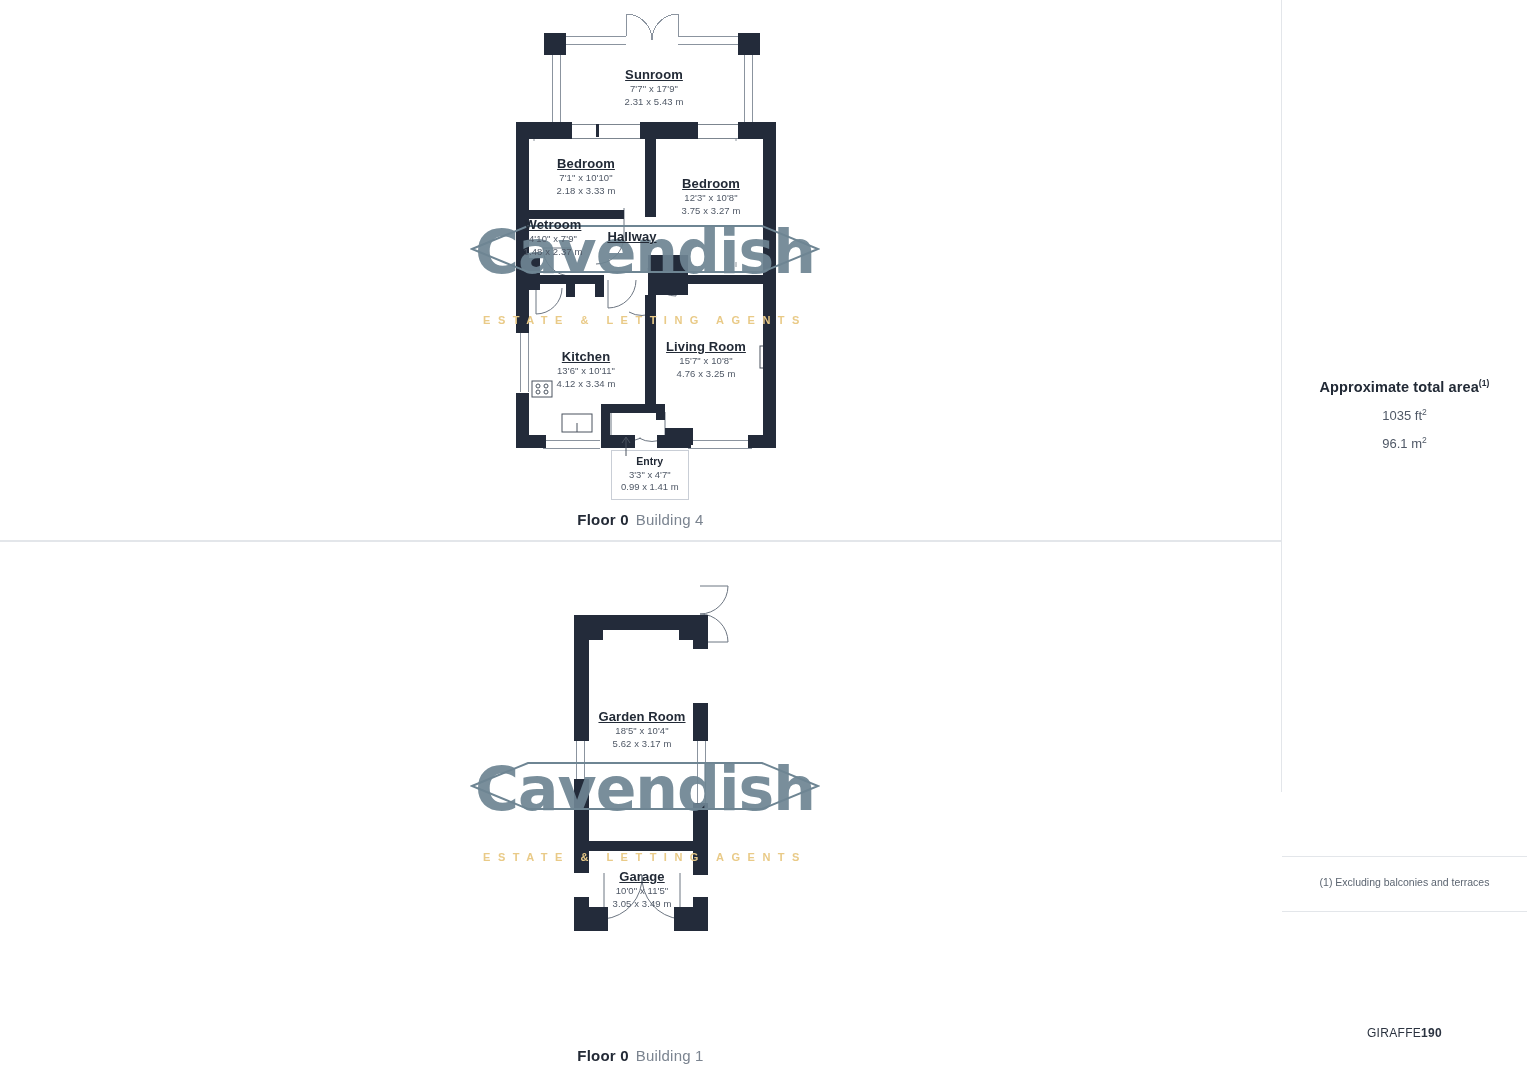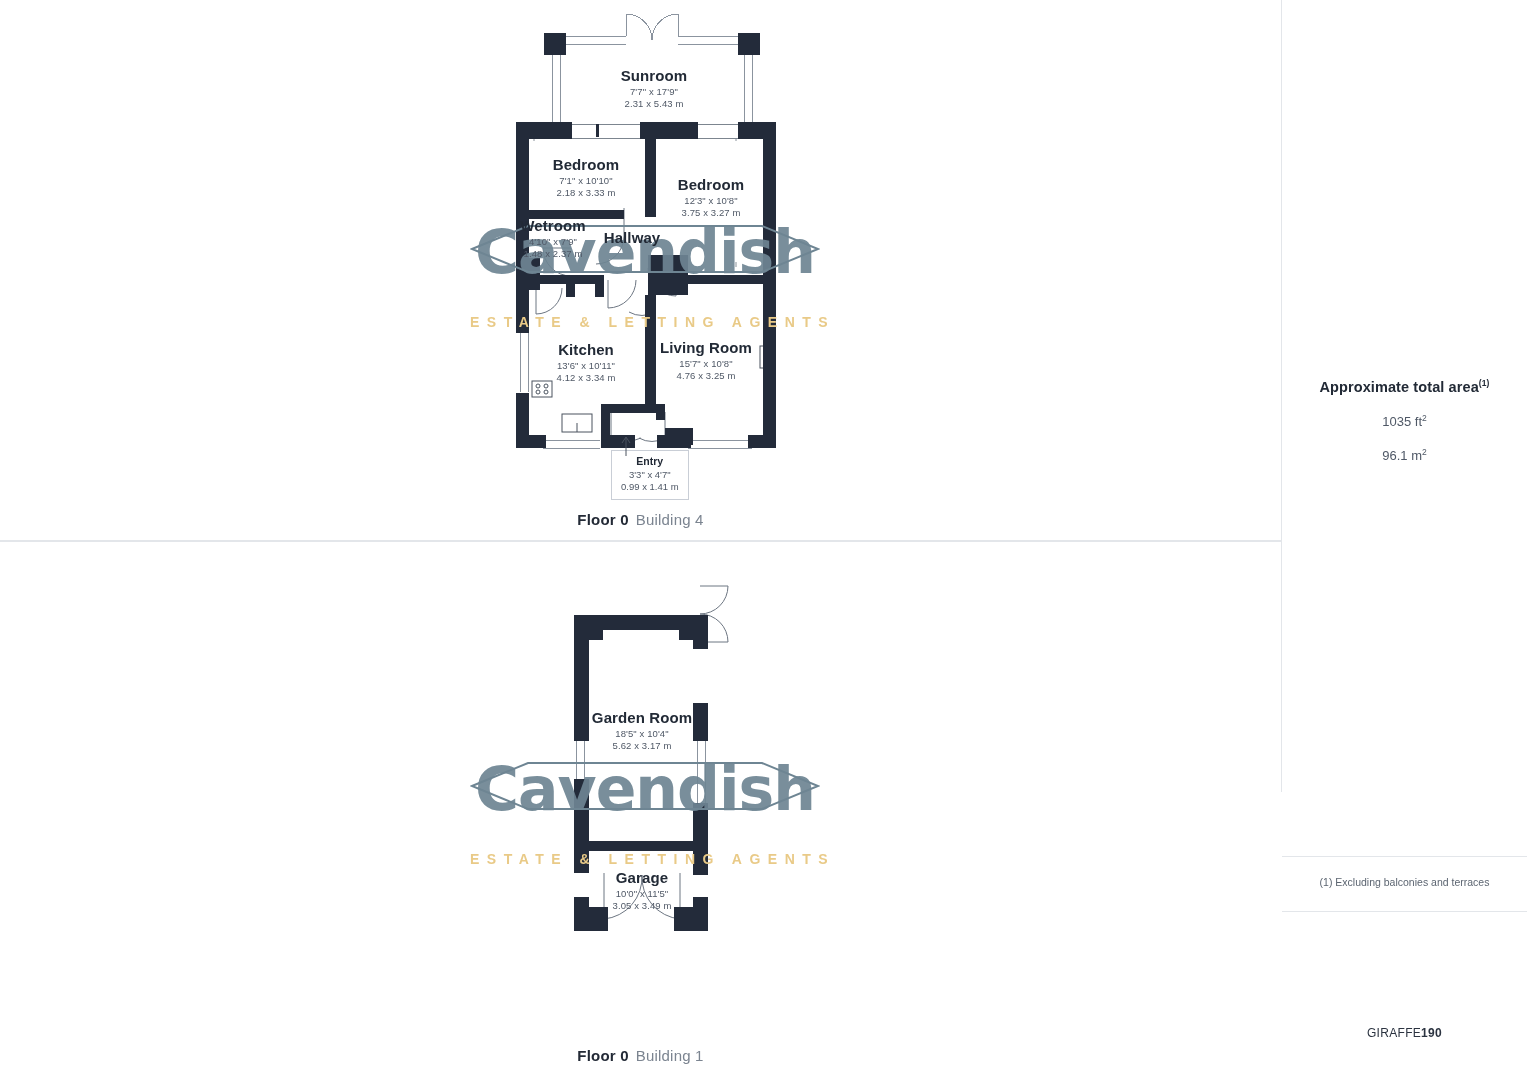--- a/index.html
+++ b/index.html
@@ -21,54 +21,54 @@
   }
   .floor-caption .fl{font-weight:700;color:#232a36;}
   .floor-caption .bl{color:#7b8490;margin-left:7px;}
 
   
   .stage{position:absolute;left:0;top:0;}
   .wall{position:absolute;background:#232b3a;}
 
   
   .rlabel{position:absolute;text-align:center;white-space:nowrap;line-height:1.32;}
-  .rlabel .rn{font-size:15px;font-weight:700;color:#222a36;letter-spacing:.1px;}
+  .rlabel .rn{font-size:13px;font-weight:700;color:#222a36;letter-spacing:.1px;text-decoration:underline;}
   .rlabel .rd{font-size:9.5px;color:#4f5866;letter-spacing:.1px;}
 
   .boxlabel{
     position:absolute;border:1px solid #c9ced6;background:#fff;
     padding:4px 9px 5px;text-align:center;white-space:nowrap;line-height:1.32;
   }
   .boxlabel .rn{font-size:10.5px;font-weight:700;color:#222a36;}
   .boxlabel .rd{font-size:9.5px;color:#4f5866;}
 
   svg.art{position:absolute;left:0;top:0;overflow:visible;}
 
   
   .wm{position:absolute;pointer-events:none;}
   .wm-word{
     font-family:"DejaVu Sans",sans-serif;
     font-size:60px;font-weight:700;color:#6e8593;letter-spacing:-1px;
     text-align:center;line-height:1;opacity:.92;
   }
   .wm-tag{
     font-family:"Liberation Sans",sans-serif;
-    font-size:14px;font-weight:700;color:#e9ca87;
+    font-size:11px;font-weight:700;color:#e9ca87;
     letter-spacing:7.5px;text-align:center;white-space:nowrap;
   }
 
   
   .side{
     position:relative;width:246px;height:792px;
     border-left:1px solid #e3e6ea;box-sizing:border-box;
   }
   .area-block{position:absolute;left:0;right:0;top:378px;text-align:center;}
   .area-title{font-size:14.5px;font-weight:700;color:#222a36;letter-spacing:.1px;}
   .area-title sup{font-size:8.5px;font-weight:700;vertical-align:super;}
-  .area-val{font-size:13px;color:#4f5866;margin-top:18px;}
+  .area-val{font-size:13px;color:#4f5866;margin-top:12px;}
   .area-val sup{font-size:8.5px;vertical-align:super;}
 
   .side-rule{position:absolute;left:0;right:0;height:1px;background:#e3e6ea;}
   .foot1{
     position:absolute;left:0;right:0;top:876px;text-align:center;
     font-size:10.5px;color:#5c6571;
   }
   .foot2{
     position:absolute;left:22px;right:22px;top:934px;text-align:center;
     font-size:10.5px;color:#5c6571;line-height:1.62;
@@ -217,21 +217,21 @@
         <div class="rlabel" style="left:503px;top:216px;width:100px;">
           <div class="rn">Wetroom</div>
           <div class="rd">4'10" x 7'9"</div>
           <div class="rd">1.48 x 2.37 m</div>
         </div>
 
         <div class="rlabel" style="left:592px;top:228px;width:80px;">
           <div class="rn">Hallway</div>
         </div>
 
-        <div class="rlabel" style="left:522px;top:340px;width:128px;">
+        <div class="rlabel" style="left:522px;top:348px;width:128px;">
           <div class="rn">Kitchen</div>
           <div class="rd">13'6" x 10'11"</div>
           <div class="rd">4.12 x 3.34 m</div>
         </div>
 
         <div class="rlabel" style="left:642px;top:338px;width:128px;">
           <div class="rn">Living Room</div>
           <div class="rd">15'7" x 10'8"</div>
           <div class="rd">4.76 x 3.25 m</div>
         </div>

